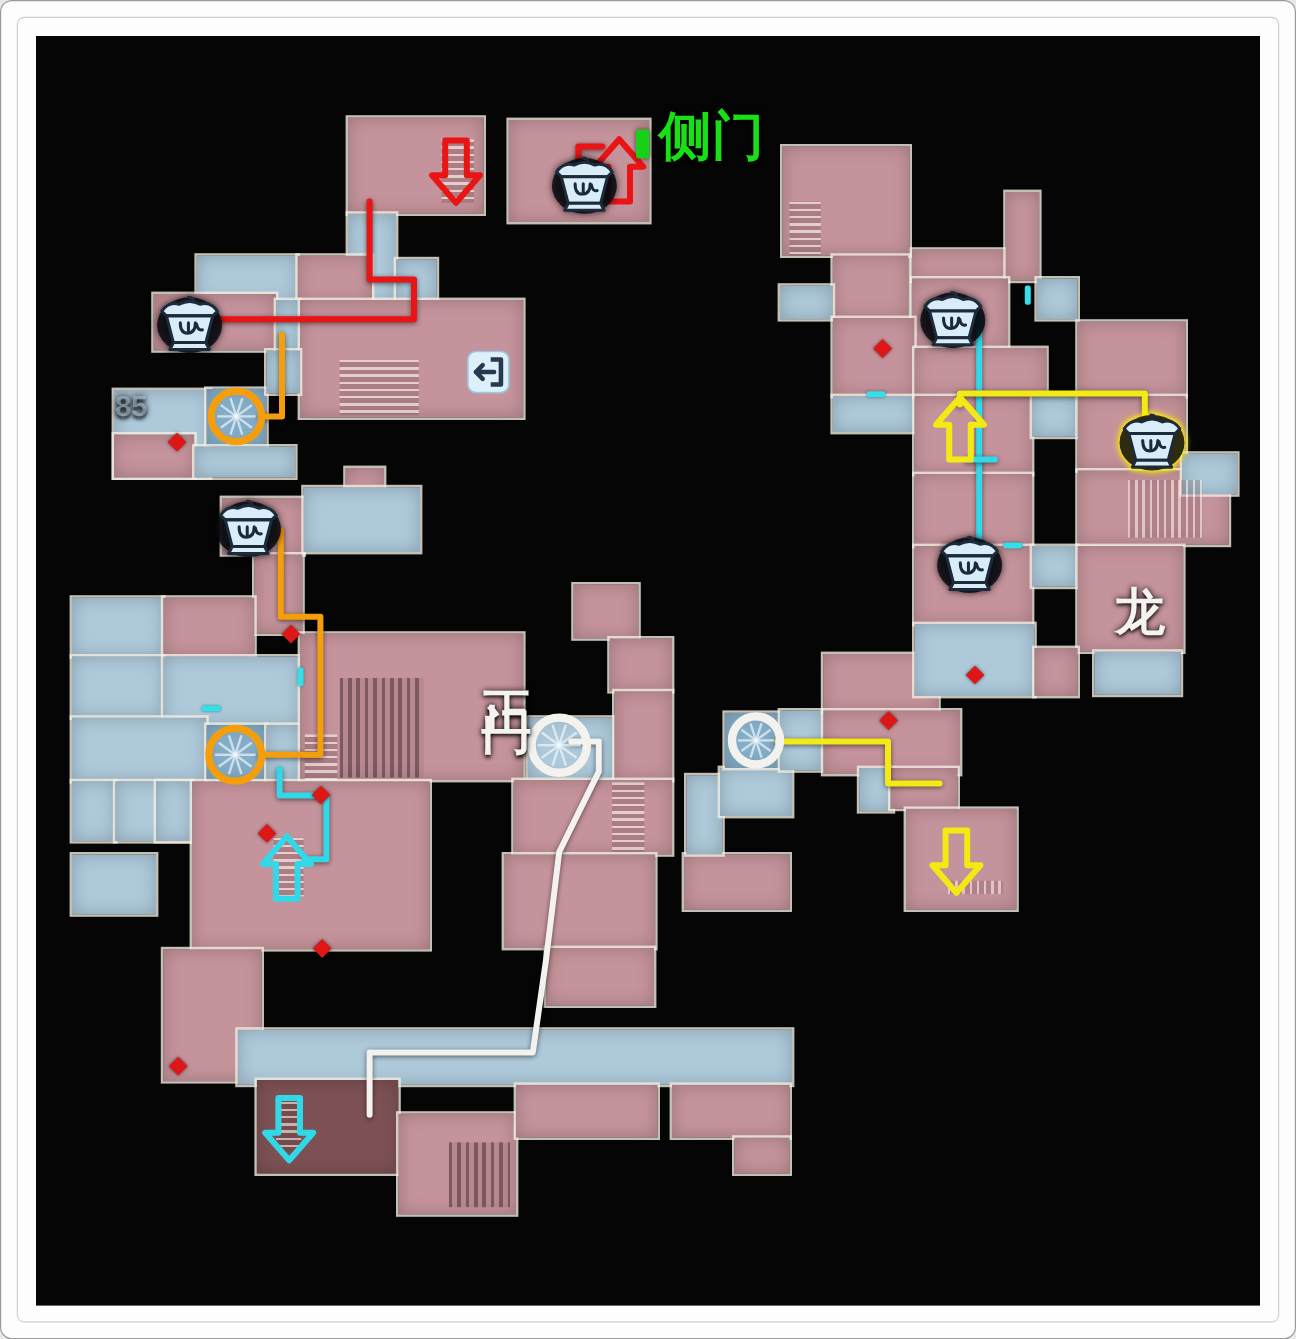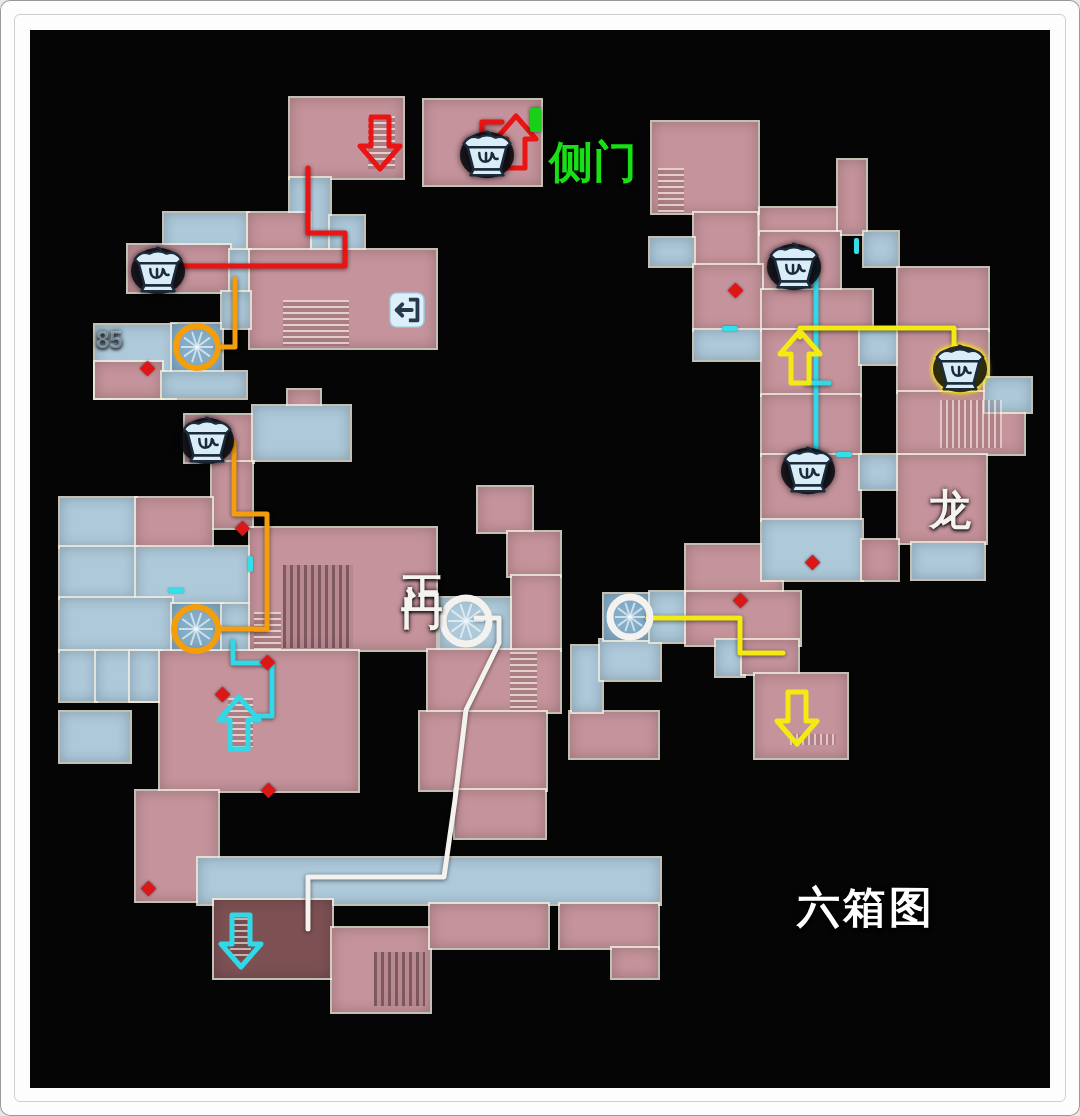--- a/index.html
+++ b/index.html
@@ -14,21 +14,21 @@
   .tex.sh{background:repeating-linear-gradient(180deg,rgba(250,246,235,.7) 0 2px,rgba(90,55,58,.28) 2px 6px);}
   .tex.gd{background:repeating-linear-gradient(90deg,rgba(55,32,38,.6) 0 3px,rgba(150,110,115,.35) 3px 7px);}
   .tex.gv{background:repeating-linear-gradient(90deg,rgba(250,246,235,.6) 0 2px,rgba(120,80,85,.3) 2px 6px);}
   svg.overlay{position:absolute;left:0;top:0;width:1080px;height:1116px;}
   svg.overlay polyline{filter:drop-shadow(0 1px 2px rgba(0,0,0,.55));}
   #chest .cs{stroke:#1c2a3a;stroke-width:2.6;stroke-linejoin:round;stroke-linecap:round;}
   #chest .cf{fill:#d8edf8;}
   .chest-yellow{filter:drop-shadow(0 0 2.5px #ffec00) drop-shadow(0 0 2px #ffec00);}
   .chest-blue{filter:drop-shadow(0 0 3px rgba(0,0,0,.8));}
   .lbl{position:absolute;line-height:1.0;text-shadow:0 0 5px rgba(0,0,0,.85),0 2px 3px rgba(0,0,0,.7);white-space:pre;}
-  .lbl-side{left:549px;top:92px;font-size:44px;font-weight:bold;color:#17e017;margin-top:48px;}
+  .lbl-side{left:549px;top:92px;font-size:44px;font-weight:bold;color:#17e017;}
   .lbl-main{left:401px;top:543px;font-size:42px;font-weight:bold;color:#f5f3ef;writing-mode:vertical-rl;letter-spacing:8px;}
   .lbl-dragon{left:929px;top:489px;font-size:42px;font-weight:bold;color:#f5f3ef;}
   .lbl-six{left:797px;top:886px;font-size:43px;font-weight:bold;color:#ffffff;letter-spacing:3px;}
   .lbl-52{left:96px;top:328px;font-size:24px;font-weight:bold;color:rgba(190,215,235,.5);}
   .green-door{position:absolute;border-radius:2px;box-shadow:0 0 4px rgba(0,0,0,.6);}
   .diamond{position:absolute;width:11px;height:11px;transform:rotate(45deg);box-shadow:0 0 3px rgba(0,0,0,.6);}
   .tick{position:absolute;border-radius:2px;box-shadow:0 0 2px rgba(0,40,40,.5);}
 </style>
 </head>
 <body>
@@ -240,15 +240,14 @@
       <div class="tick" style="left: 168px; top: 588px; width: 16px; height: 5px; background: rgb(53, 223, 232);"></div>
       <div class="tick" style="left: 722px; top: 326px; width: 16px; height: 5px; background: rgb(53, 223, 232);"></div>
       <div class="tick" style="left: 854px; top: 238px; width: 5px; height: 16px; background: rgb(53, 223, 232);"></div>
       <div class="tick" style="left: 836px; top: 452px; width: 16px; height: 5px; background: rgb(53, 223, 232);"></div>
       <div class="green-door" style="left: 530px; top: 108px; width: 11px; height: 24px; background: rgb(24, 208, 24);"></div>
     </div>
 
   <div class="lbl lbl-side">侧门</div>
   <div class="lbl lbl-main">正门</div>
   <div class="lbl lbl-dragon">龙</div>
-  <div class="lbl lbl-six">六箱图</div>
   <div class="lbl lbl-52">85</div>
 </div>
 
 </body></html>

